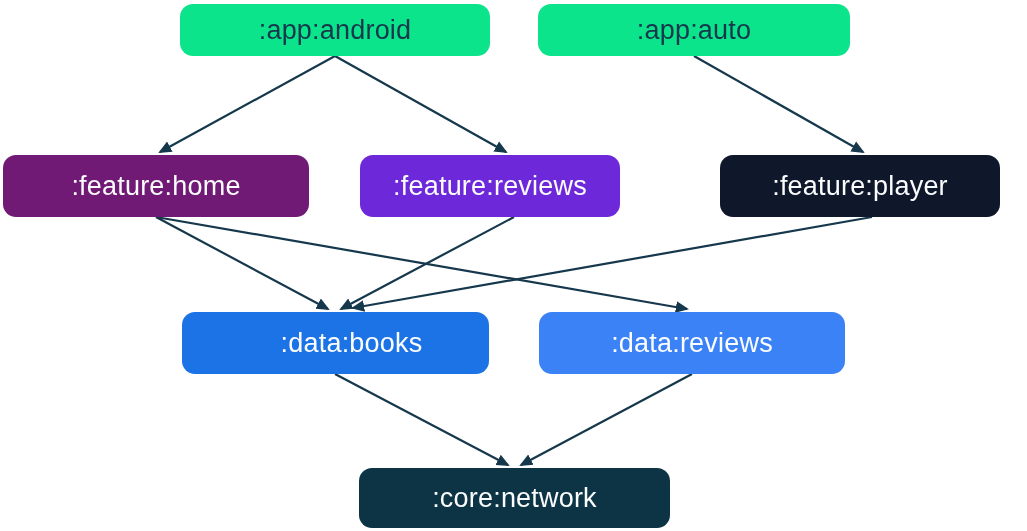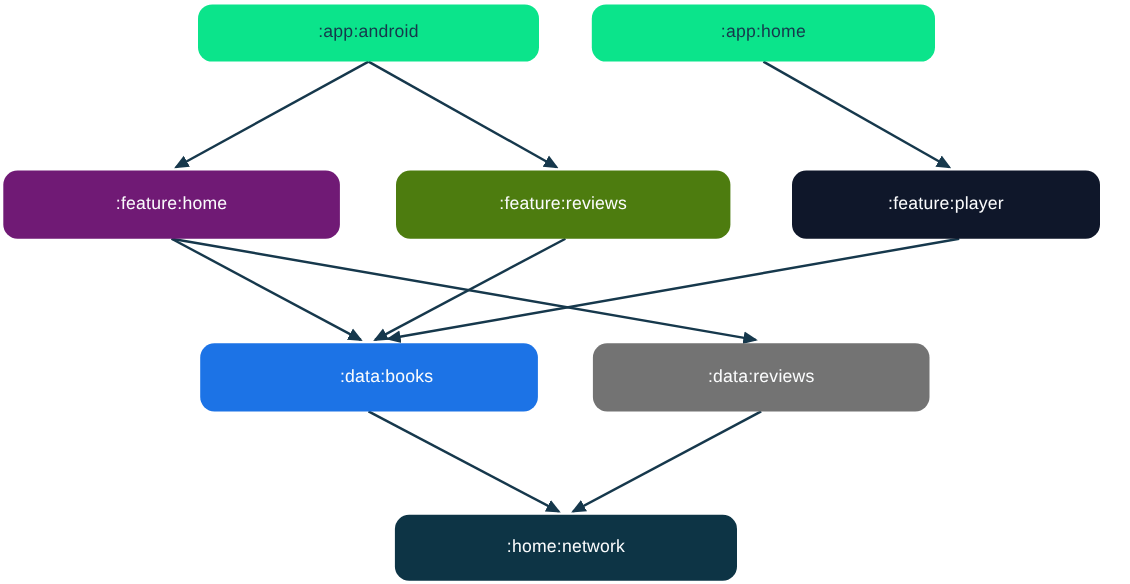--- a/index.html
+++ b/index.html
@@ -22,21 +22,21 @@
     width: 1027px;
     height: 531px;
     pointer-events: none;
   }
   .node {
     position: absolute;
     border-radius: 13px;
     display: flex;
     align-items: center;
     justify-content: center;
-    font-size: 16px;
+    font-size: 27px;
     font-weight: 400;
     letter-spacing: 0.2px;
     box-sizing: border-box;
     white-space: nowrap;
   }
 </style>
 </head>
 <body>
 
 <div class="canvas">
@@ -56,34 +56,34 @@
         <line x1="872" y1="217" x2="353" y2="308" stroke="#16384C" stroke-width="2.2" marker-end="url(#arrowhead)"></line>
         <line x1="335" y1="374" x2="508" y2="465" stroke="#16384C" stroke-width="2.2" marker-end="url(#arrowhead)"></line>
         <line x1="692" y1="374" x2="521" y2="465" stroke="#16384C" stroke-width="2.2" marker-end="url(#arrowhead)"></line>
       </g>
   </svg>
   <div id="node-layer">
       <div class="node" style="left: 180px; top: 4px; width: 310px; height: 52px; background: rgb(11, 228, 139); color: rgb(22, 56, 76);">
         <span>:app:android</span>
       </div>
       <div class="node" style="left: 538px; top: 4px; width: 312px; height: 52px; background: rgb(11, 228, 139); color: rgb(22, 56, 76);">
-        <span>:app:home</span>
+        <span>:app:auto</span>
       </div>
       <div class="node" style="left: 3px; top: 155px; width: 306px; height: 62px; background: #701a75; color: rgb(251, 252, 253);">
         <span>:feature:home</span>
       </div>
-      <div class="node" style="left: 360px; top: 155px; width: 304px; height: 62px; background: #4d7c0f; color: rgb(251, 252, 253);">
+      <div class="node" style="left: 360px; top: 155px; width: 260px; height: 62px; background: #6d28d9; color: rgb(251, 252, 253);">
         <span>:feature:reviews</span>
       </div>
       <div class="node" style="left: 720px; top: 155px; width: 280px; height: 62px; background: #0f172a; color: rgb(251, 252, 253);">
         <span>:feature:player</span>
       </div>
       <div class="node" style="left: 182px; top: 312px; width: 307px; height: 62px; background: rgb(28, 115, 230); color: rgb(251, 252, 253); padding-left: 32px;">
         <span>:data:books</span>
       </div>
-      <div class="node" style="left: 539px; top: 312px; width: 306px; height: 62px; background: #737373; color: rgb(251, 252, 253);">
+      <div class="node" style="left: 539px; top: 312px; width: 306px; height: 62px; background: #3b82f6; color: rgb(251, 252, 253);">
         <span>:data:reviews</span>
       </div>
       <div class="node" style="left: 359px; top: 468px; width: 311px; height: 60px; background: rgb(13, 52, 69); color: rgb(251, 252, 253);">
-        <span>:home:network</span>
+        <span>:core:network</span>
       </div>
     </div>
 </div>
 
 </body></html>

